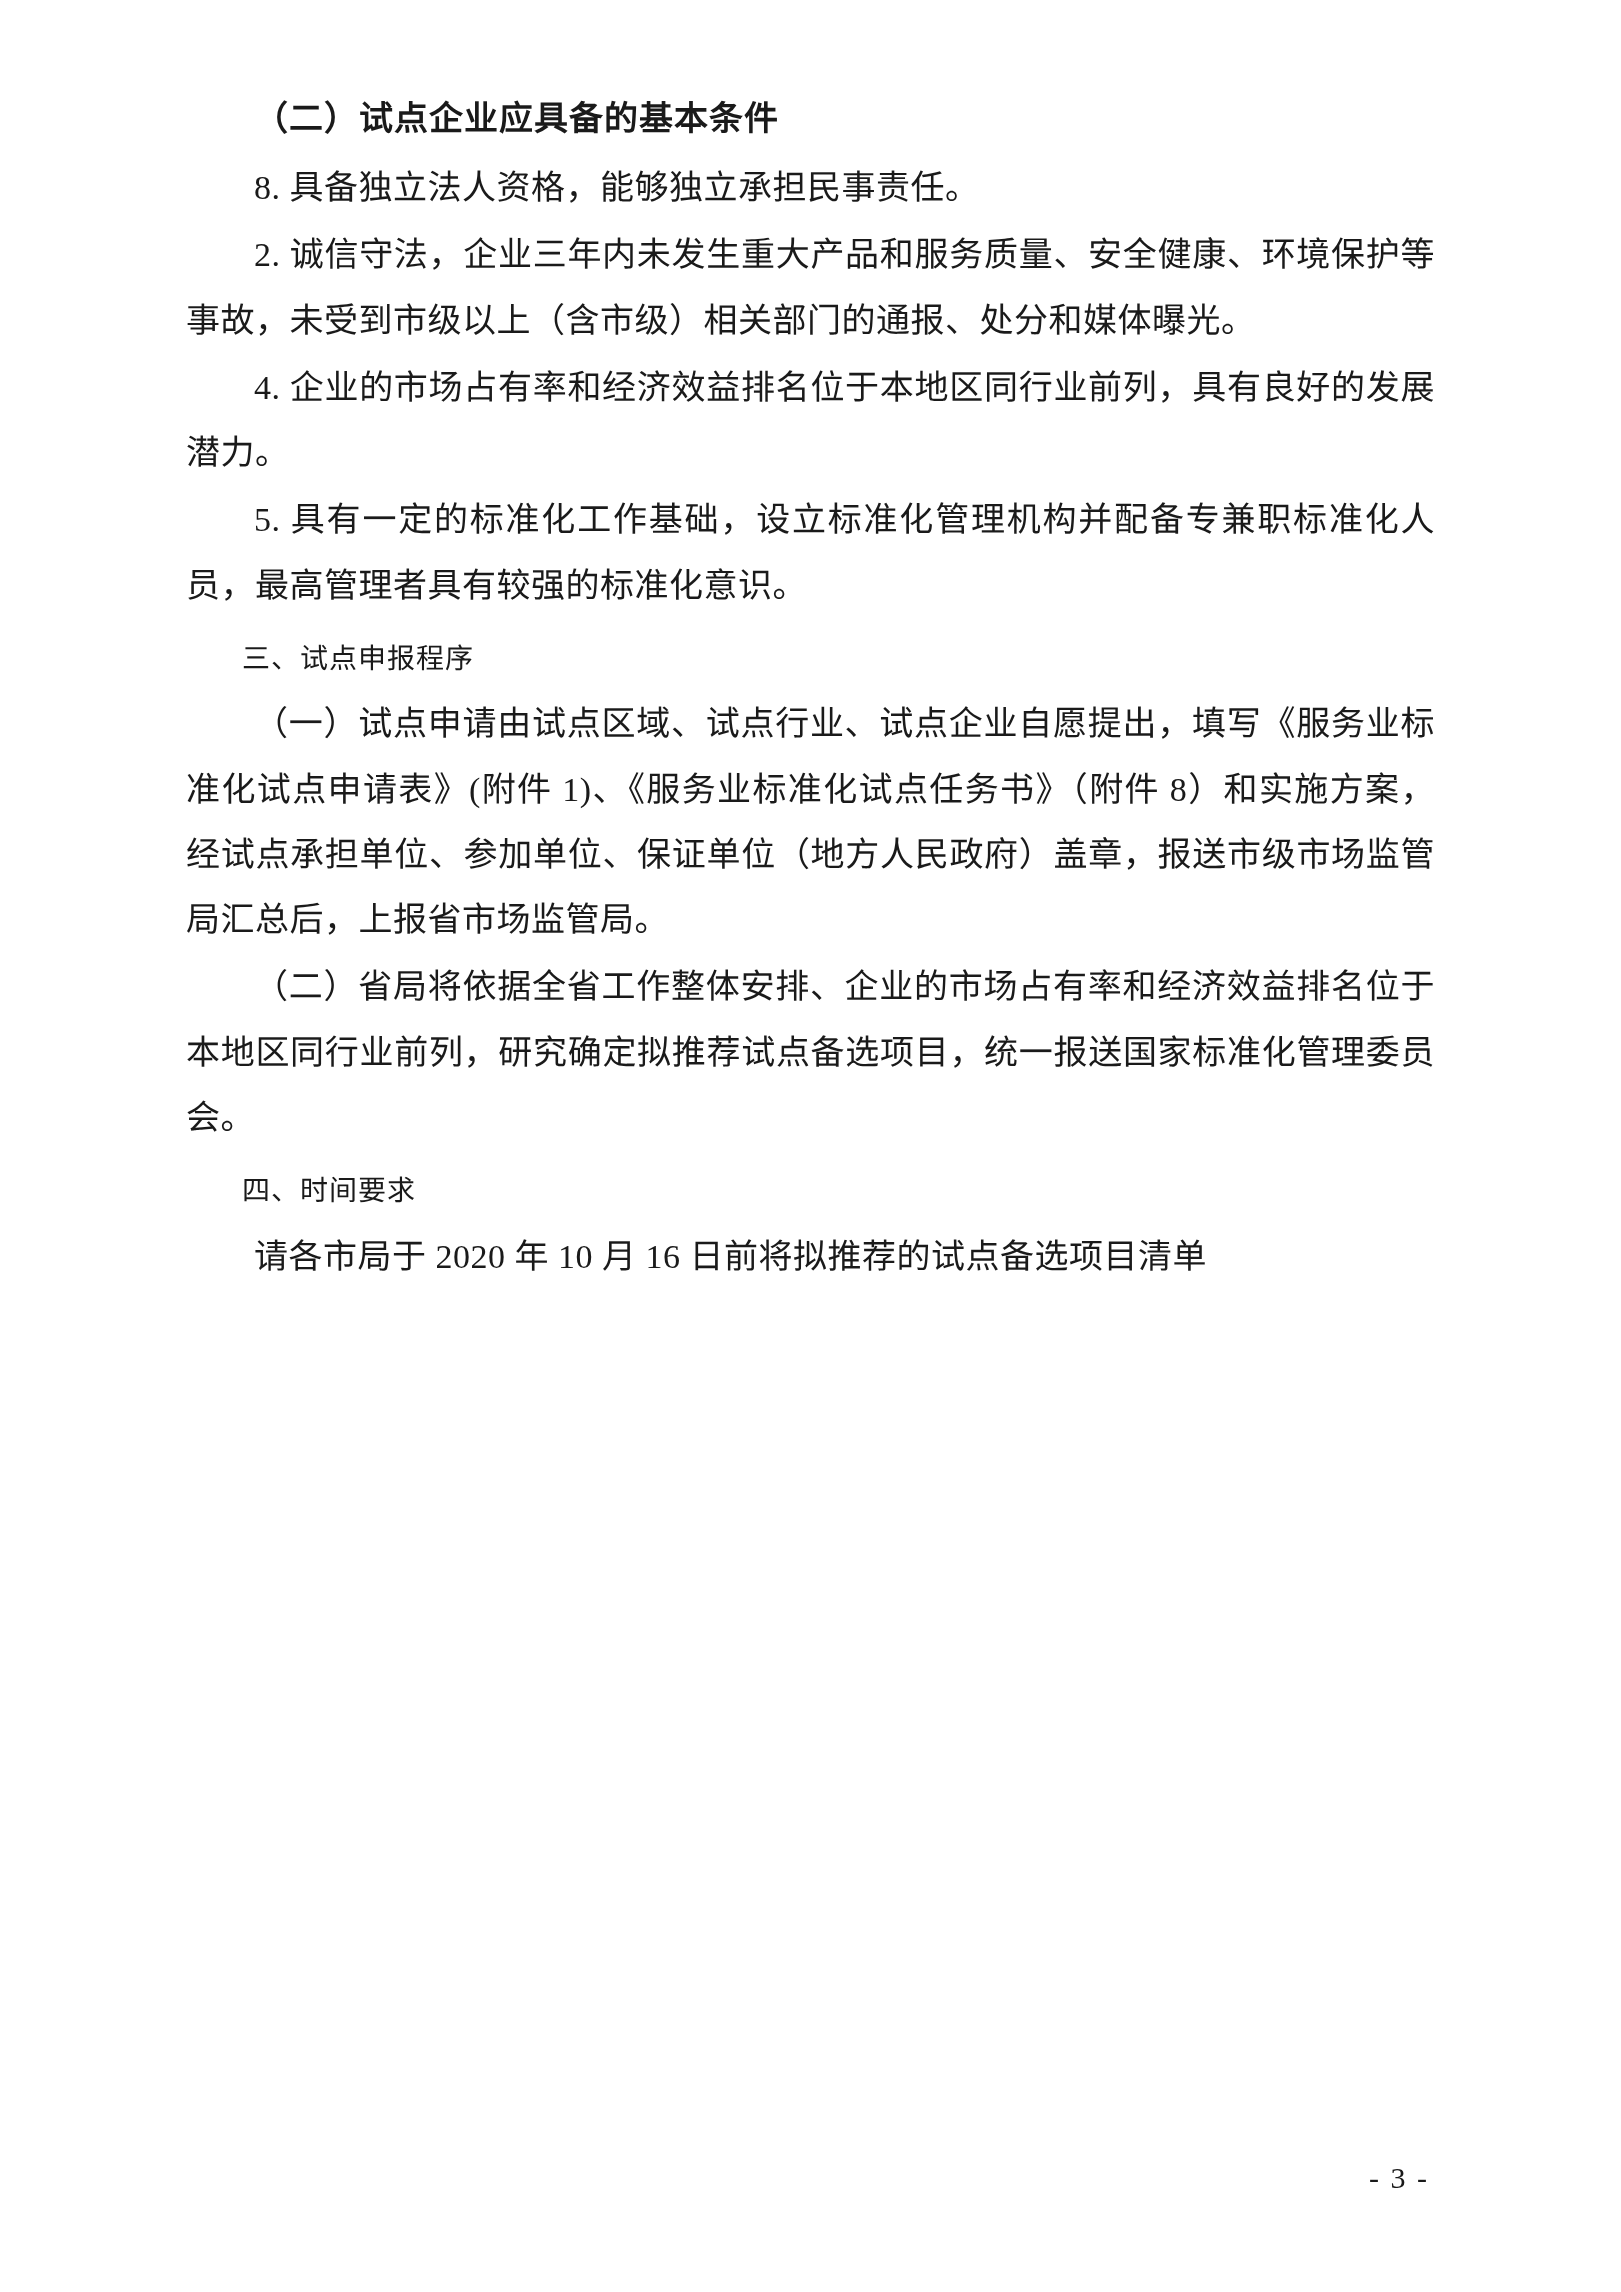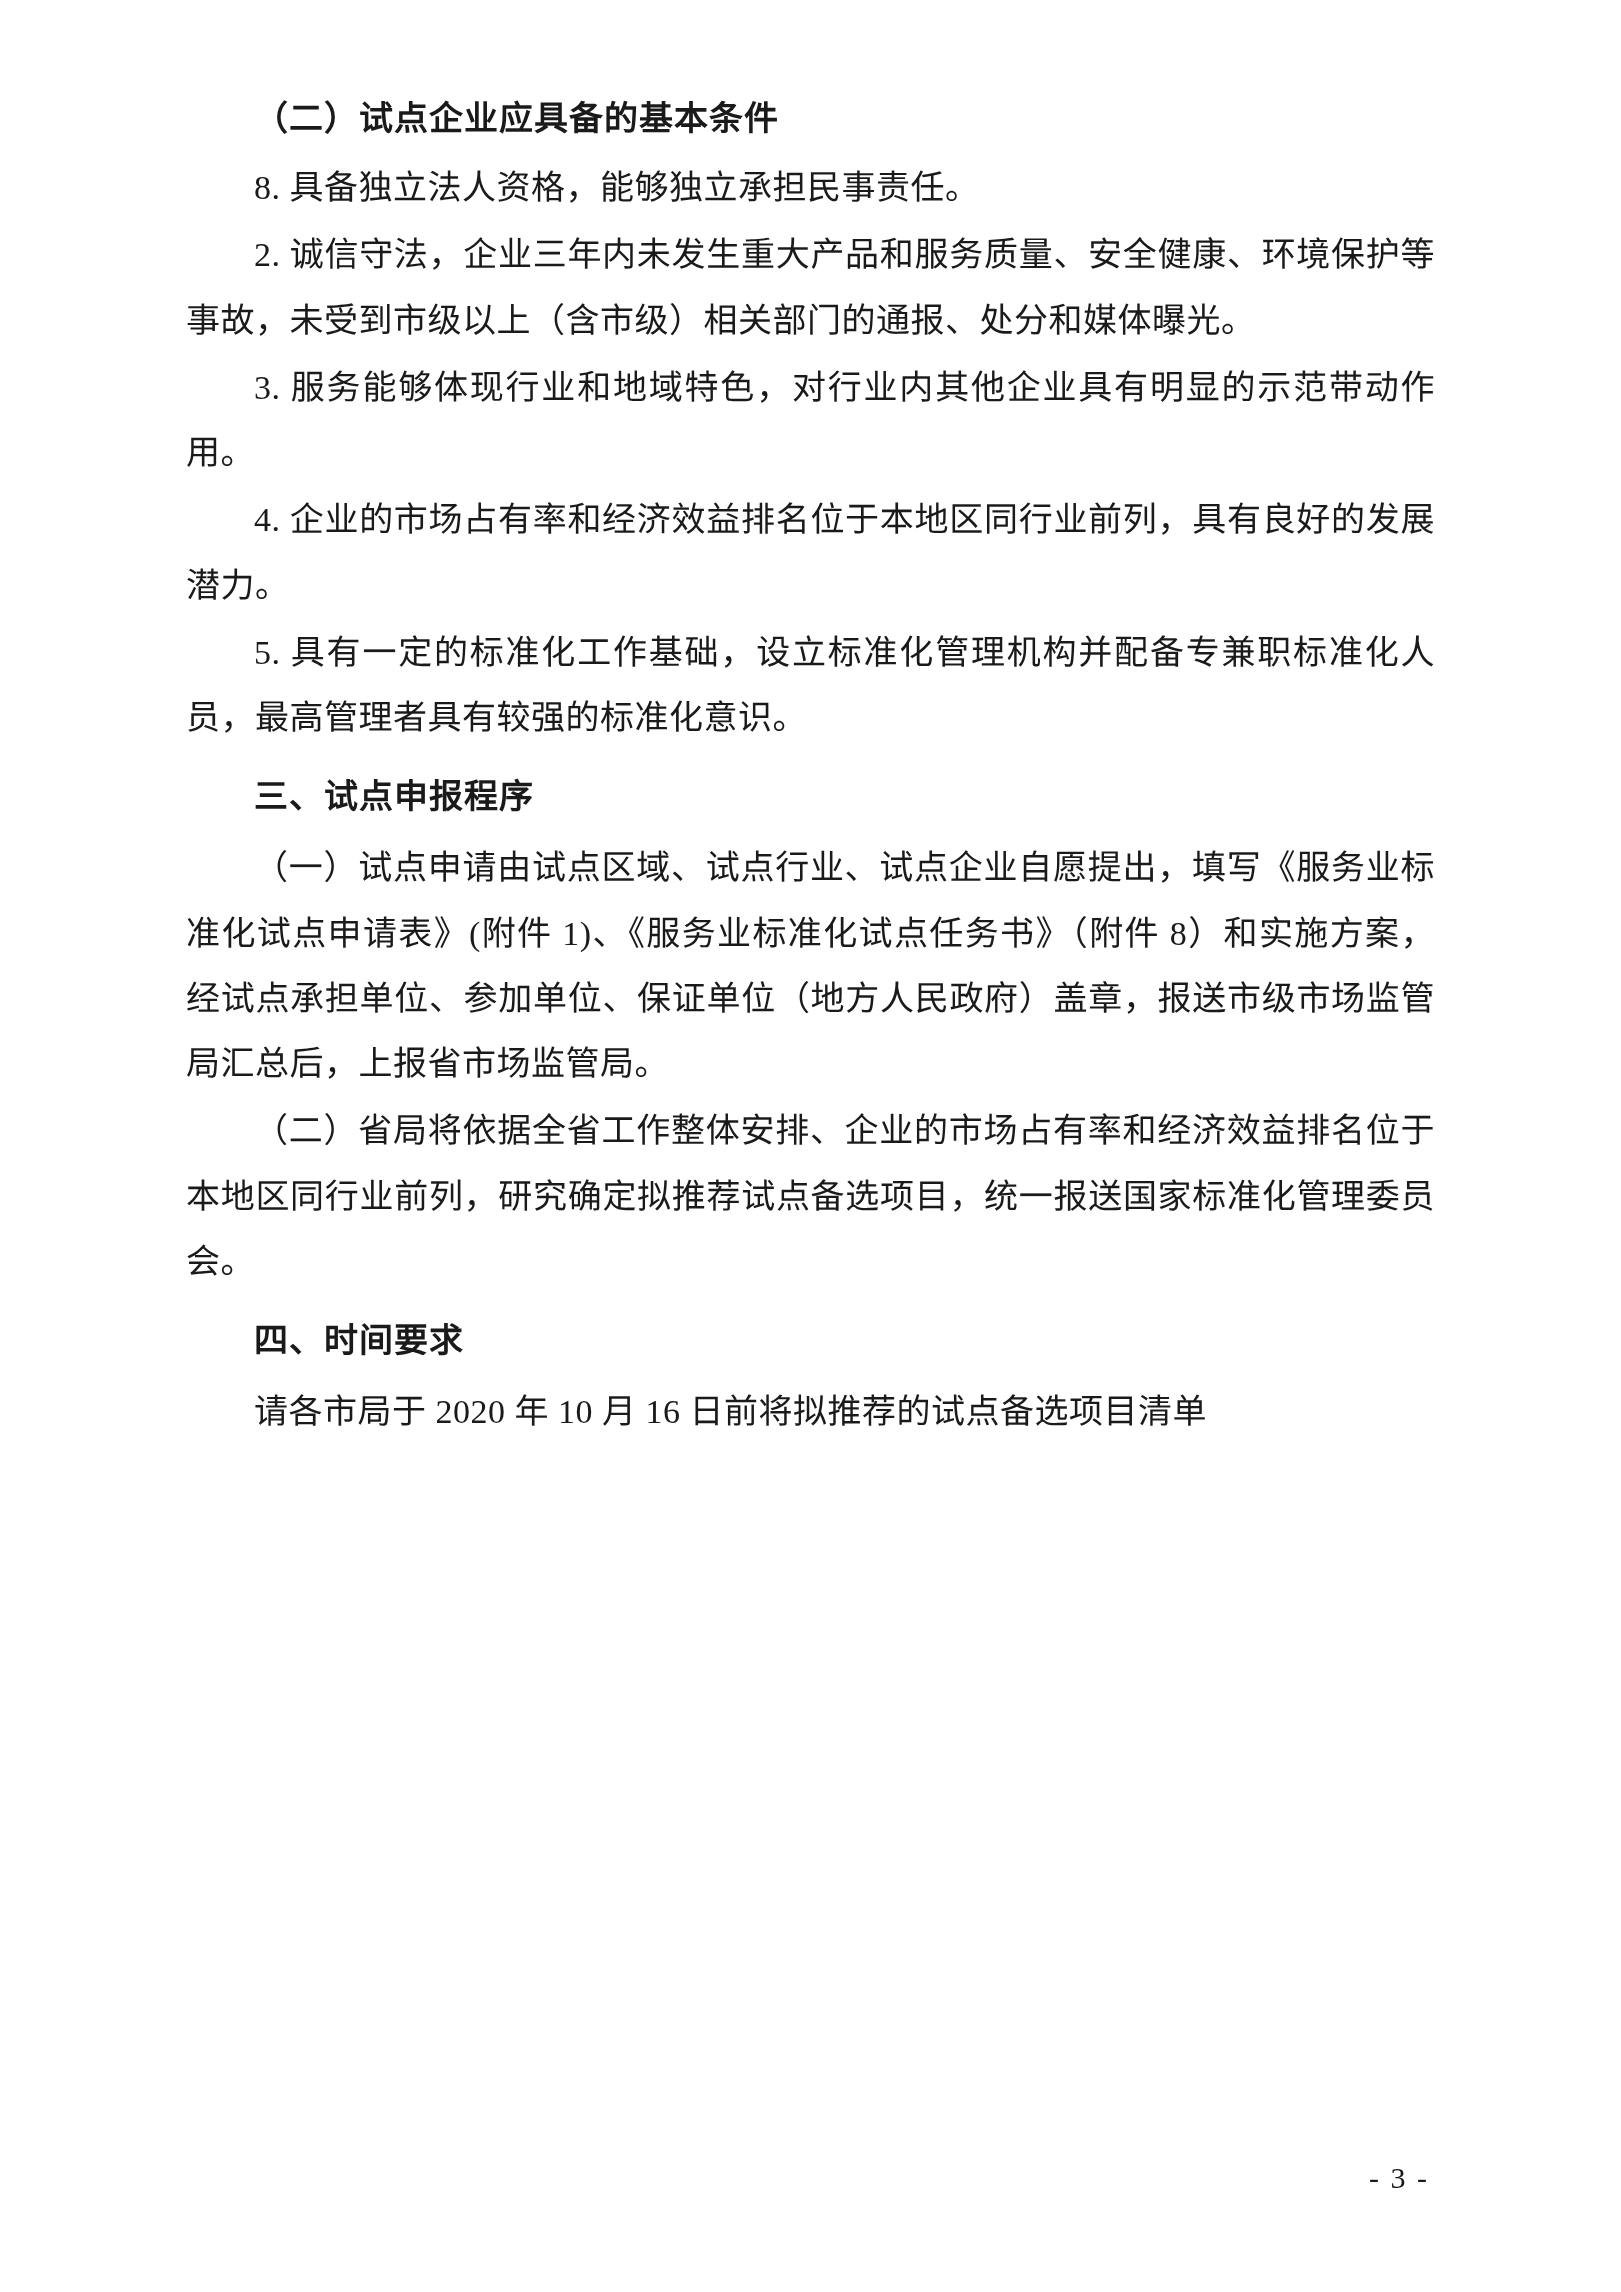--- a/index.html
+++ b/index.html
@@ -26,23 +26,23 @@
     text-justify: inter-ideograph;
     letter-spacing: 0.5px;
   }
   .para {
     margin: 0 0 2px 0;
     text-indent: 2em;
   }
   .heading {
     margin: 13.7px 0 5.9px 0;
     text-indent: 2em;
-    font-weight: bold;
+    font-weight: normal;
     font-family: "Liberation Sans", "DejaVu Sans", sans-serif;
-    font-size: 34px;
+    font-size: 28px;
     letter-spacing: 1px;
   }
   .subheading {
     margin: 0 0 3.9px 0;
     text-indent: 2em;
     font-weight: bold;
     font-family: "Liberation Sans", "DejaVu Sans", sans-serif;
     font-size: 34px;
     letter-spacing: 1px;
   }
@@ -62,21 +62,20 @@
 <div class="page">
 
   <div class="doc-body">
 
     <p class="subheading">（二）试点企业应具备的基本条件</p>
 
     <p class="para">8. 具备独立法人资格，能够独立承担民事责任。</p>
 
     <p class="para">2. 诚信守法，企业三年内未发生重大产品和服务质量、安全健康、环境保护等事故，未受到市级以上（含市级）相关部门的通报、处分和媒体曝光。</p>
 
-    <p class="para">3. 服务能够体现行业和地域特色，对行业内其他企业具有明显的示范带动作用。</p>
 
     <p class="para">4. 企业的市场占有率和经济效益排名位于本地区同行业前列，具有良好的发展潜力。</p>
 
     <p class="para">5. 具有一定的标准化工作基础，设立标准化管理机构并配备专兼职标准化人员，最高管理者具有较强的标准化意识。</p>
 
     <p class="heading">三、试点申报程序</p>
 
     <p class="para">（一）试点申请由试点区域、试点行业、试点企业自愿提出，填写《服务业标准化试点申请表》(附件 1)、《服务业标准化试点任务书》（附件 8）和实施方案，经试点承担单位、参加单位、保证单位（地方人民政府）盖章，报送市级市场监管局汇总后，上报省市场监管局。</p>
 
     <p class="para">（二）省局将依据全省工作整体安排、企业的市场占有率和经济效益排名位于本地区同行业前列，研究确定拟推荐试点备选项目，统一报送国家标准化管理委员会。</p>

